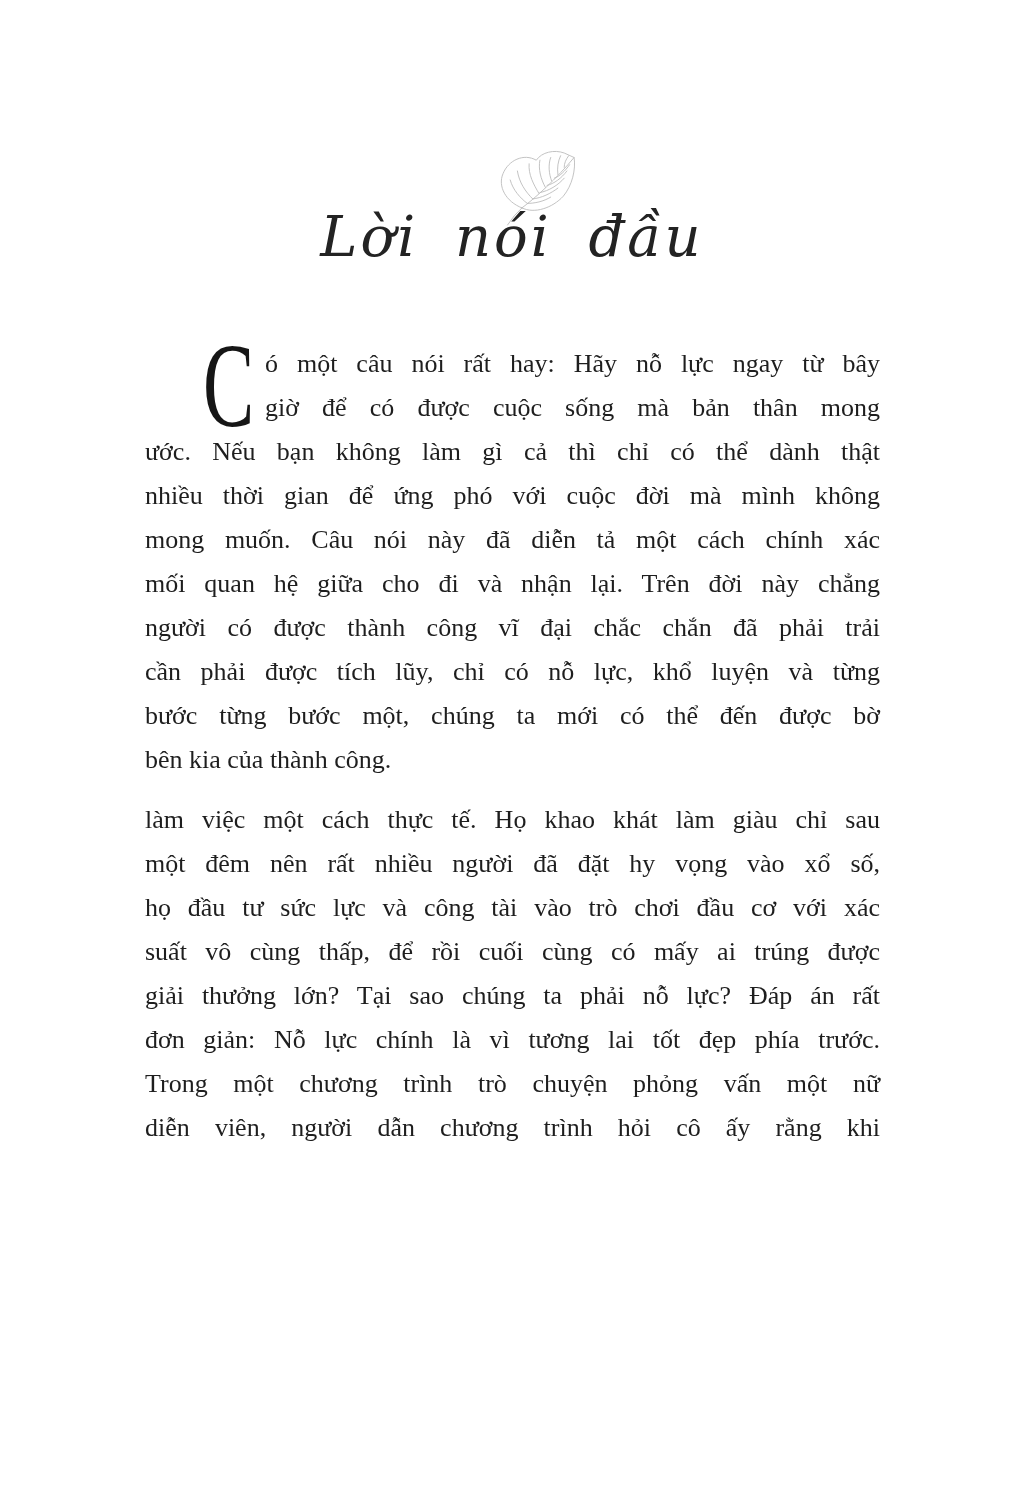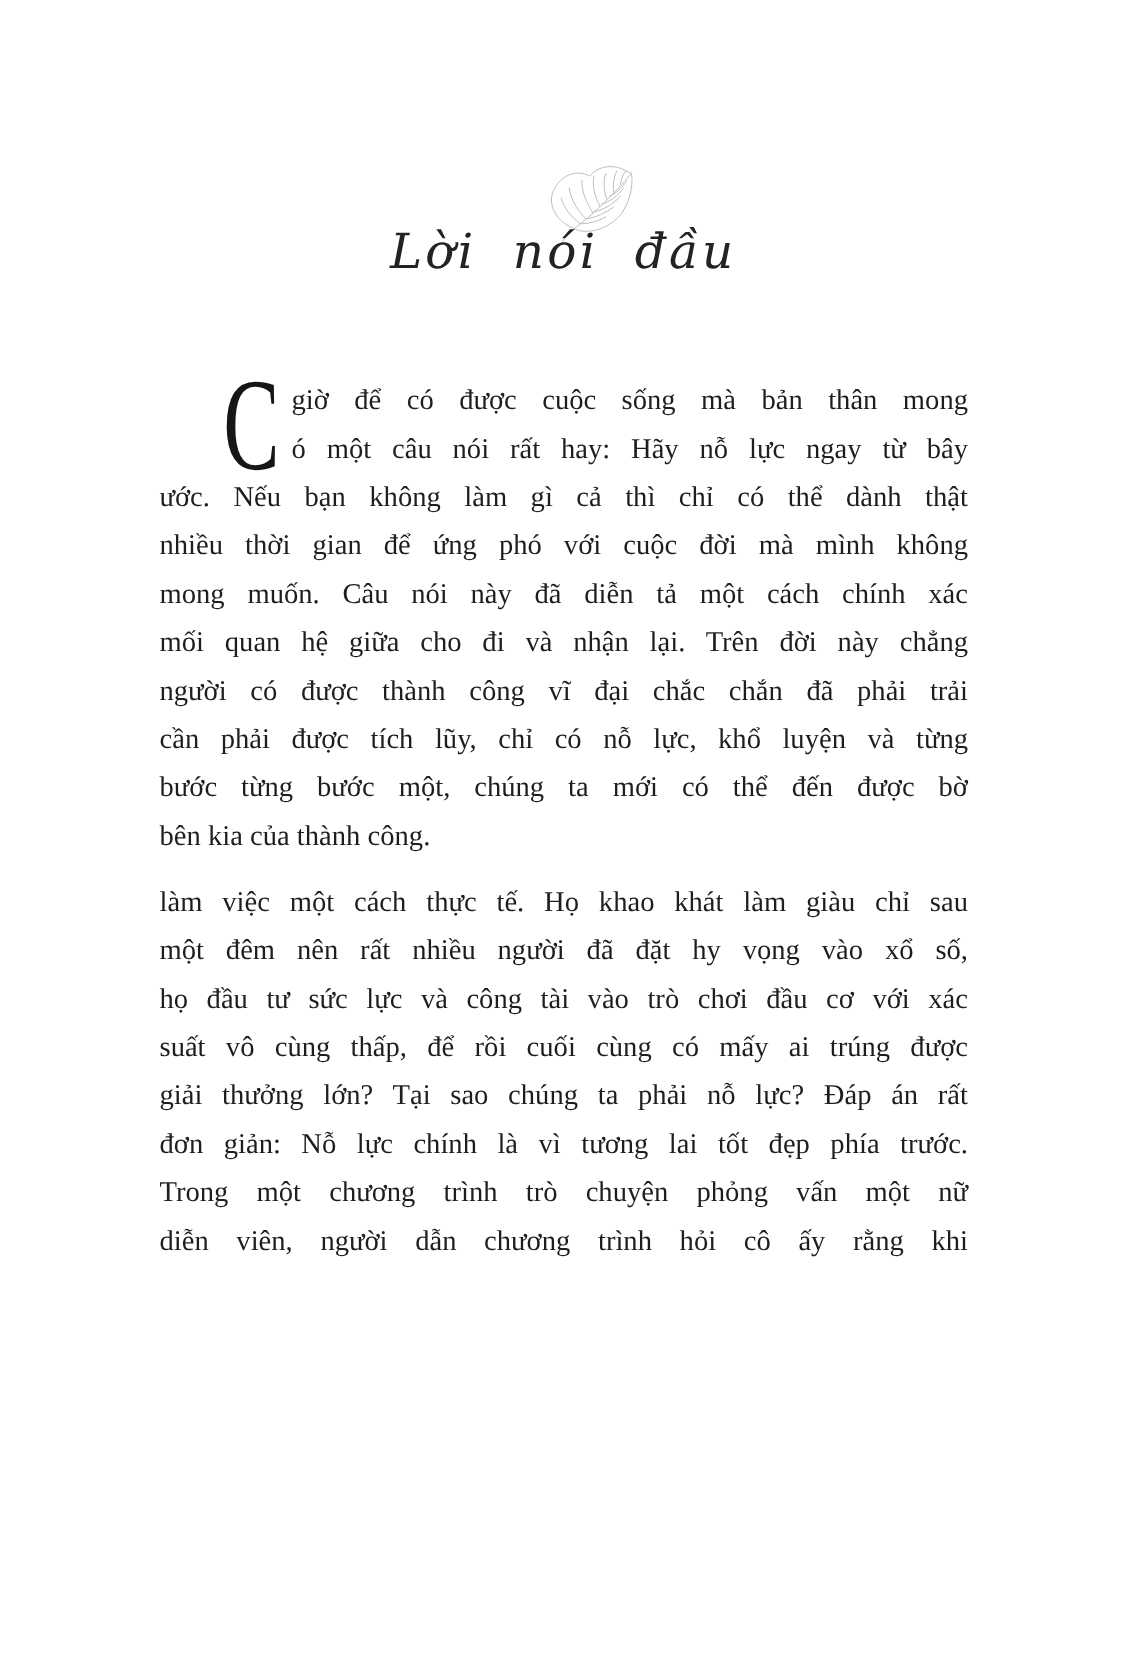--- a/index.html
+++ b/index.html
@@ -23,21 +23,21 @@
   .leaf svg { width: 100%; height: 100%; }
   .chapter-title {
     position: absolute;
     left: 0;
     right: 0;
     top: 204px;
     text-align: center;
     font-family: "DejaVu Serif", serif;
     font-style: italic;
     font-weight: 400;
-    font-size: 44px;
+    font-size: 56px;
     letter-spacing: 3px;
     word-spacing: 16px;
     color: #232323;
   }
   .content {
     position: absolute;
     left: 145px;
     top: 342px;
     width: 735px;
     font-size: 26px;
@@ -102,22 +102,22 @@
   </div>
 
   <div class="chapter-title">Lời nói đầu</div>
 
   <div class="content">
 
     <div class="para para1">
       <span class="dropcap">
           <span>C</span>
         </span>
+      <div class="line">ó một câu nói rất hay: Hãy nỗ lực ngay từ bây</div>
       <div class="line">giờ để có được cuộc sống mà bản thân mong</div>
-      <div class="line">ó một câu nói rất hay: Hãy nỗ lực ngay từ bây</div>
       <div class="line">ước. Nếu bạn không làm gì cả thì chỉ có thể dành thật</div>
       <div class="line">nhiều thời gian để ứng phó với cuộc đời mà mình không</div>
       <div class="line">mong muốn. Câu nói này đã diễn tả một cách chính xác</div>
       <div class="line">mối quan hệ giữa cho đi và nhận lại. Trên đời này chẳng</div>
       <div class="line">người có được thành công vĩ đại chắc chắn đã phải trải</div>
       <div class="line">cần phải được tích lũy, chỉ có nỗ lực, khổ luyện và từng</div>
       <div class="line">bước từng bước một, chúng ta mới có thể đến được bờ</div>
       <div class="line last">bên kia của thành công.</div>
     </div>
 

